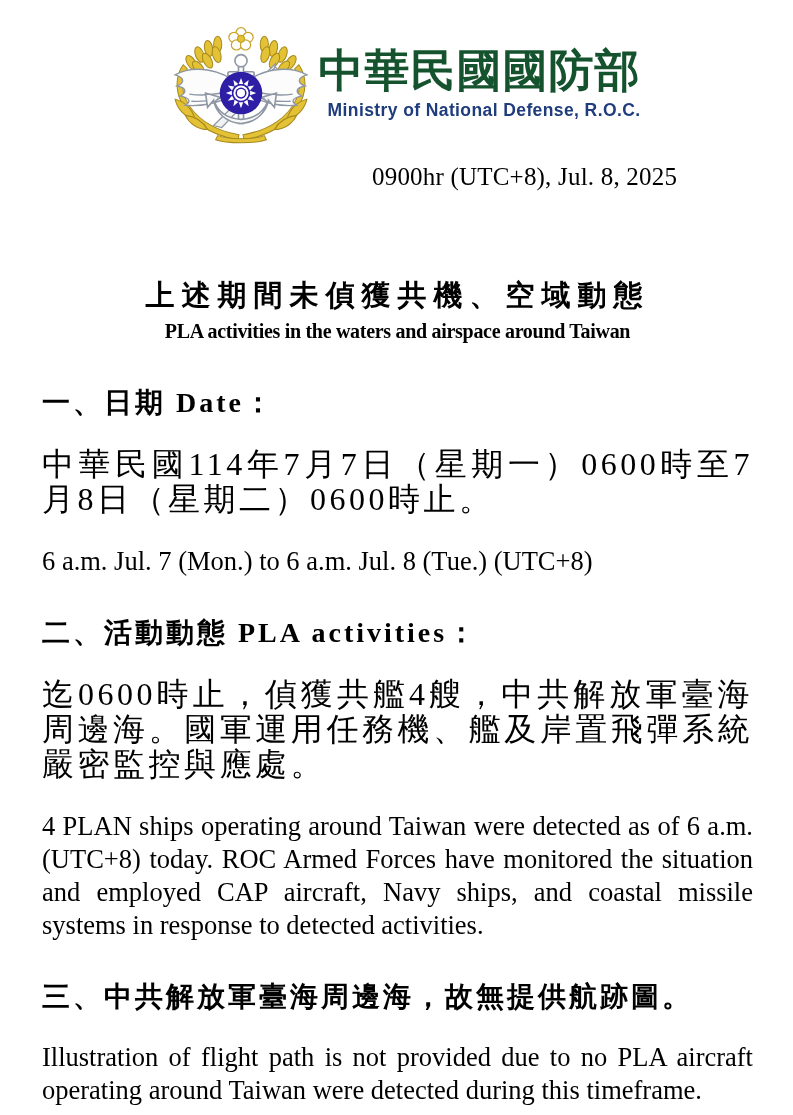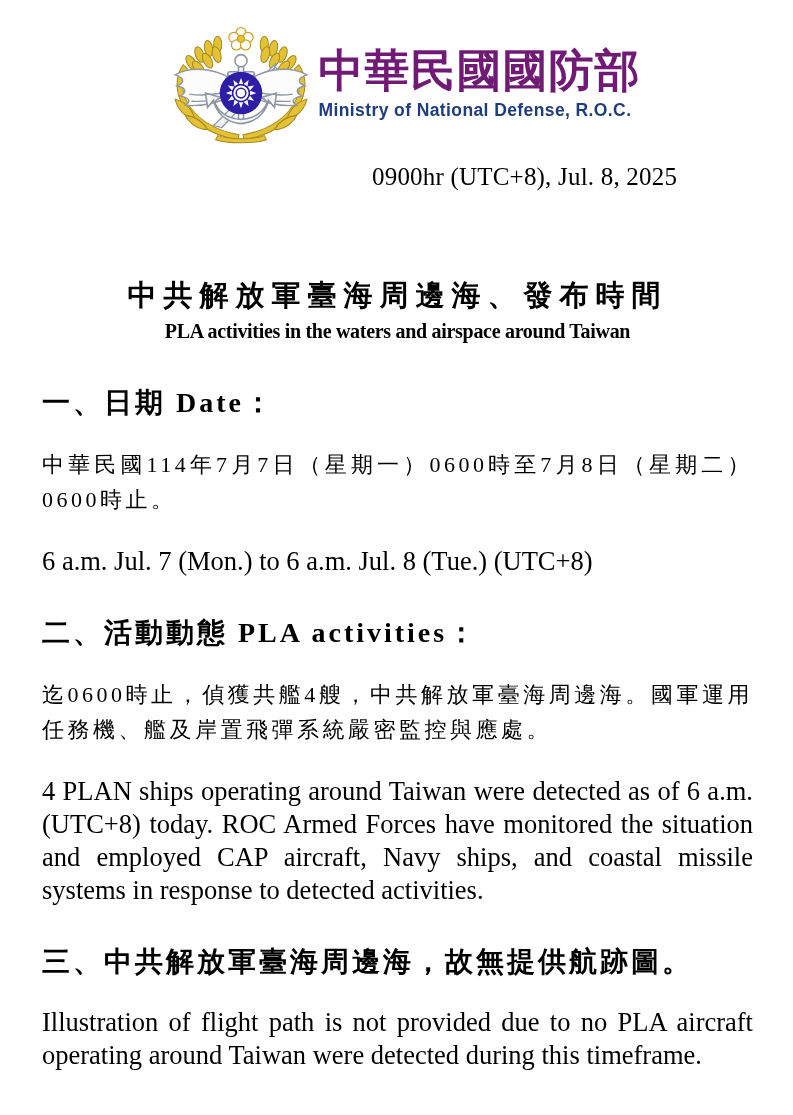--- a/index.html
+++ b/index.html
@@ -36,30 +36,31 @@
   .emblem svg { width: 100%; height: 100%; }
   .org {
     padding-top: 20px;
     margin-left: 2px;
   }
   .org-zh {
     font-size: 45px;
     font-weight: bold;
     letter-spacing: 1px;
     line-height: 50px;
-    color: #701a75;
+    color: #14532d;
     white-space: nowrap;
   }
   .org-en {
     margin-top: 4px;
     font-family: "Liberation Sans", "DejaVu Sans", sans-serif;
     font-weight: bold;
     font-size: 17.5px;
     letter-spacing: 0.4px;
     white-space: nowrap;
+    text-align: right;
   }
   
   .release {
     margin-top: 12px;
     margin-left: 330px;
     font-size: 25px;
     line-height: 30px;
   }
   .release .zh-line { letter-spacing: 1.5px; white-space: nowrap; }
   .release .en-line { letter-spacing: 0.2px; white-space: nowrap; }
@@ -84,21 +85,21 @@
   
   .sec-h {
     margin: 38px 0 0 0;
     font-size: 28px;
     font-weight: bold;
     letter-spacing: 3px;
     line-height: 33px;
   }
   p.body-zh {
     margin: 28px 0 0 0;
-    font-size: 22px;
+    font-size: 32px;
     line-height: 35px;
     letter-spacing: 3.5px;
     text-align: justify;
     text-justify: inter-character;
   }
   p.body-en {
     margin: 28px 0 0 0;
     font-size: 26.5px;
     line-height: 33px;
     text-align: justify;
@@ -207,21 +208,21 @@
       <div class="org-zh">中華民國國防部</div>
       <div class="org-en" style="color: rgb(31, 60, 124);">Ministry of National Defense, R.O.C.</div>
     </div>
   </header>
 
   <div class="release">
     <div class="en-line">0900hr (UTC+8), Jul. 8, 2025</div>
   </div>
 
   <div class="doc-title">
-    <div class="title-zh">中共解放軍臺海周邊海、發布時間</div>
+    <div class="title-zh">上述期間未偵獲共機、空域動態</div>
     <div class="title-en">PLA activities in the waters and airspace around Taiwan</div>
   </div>
 
   <section>
     <h2 class="sec-h">一、日期 Date：</h2>
     <p class="body-zh">中華民國114年7月7日（星期一）0600時至7月8日（星期二）0600時止。</p>
     <p class="body-en nojust">6 a.m. Jul. 7 (Mon.) to 6 a.m. Jul. 8 (Tue.) (UTC+8)</p>
   </section>
 
   <section>

